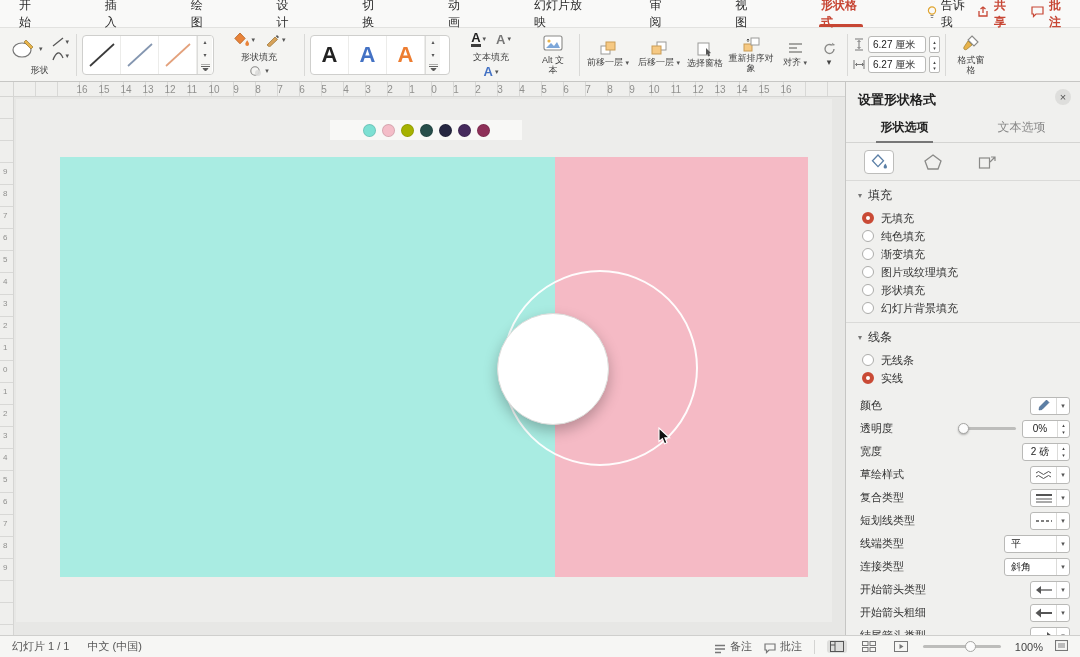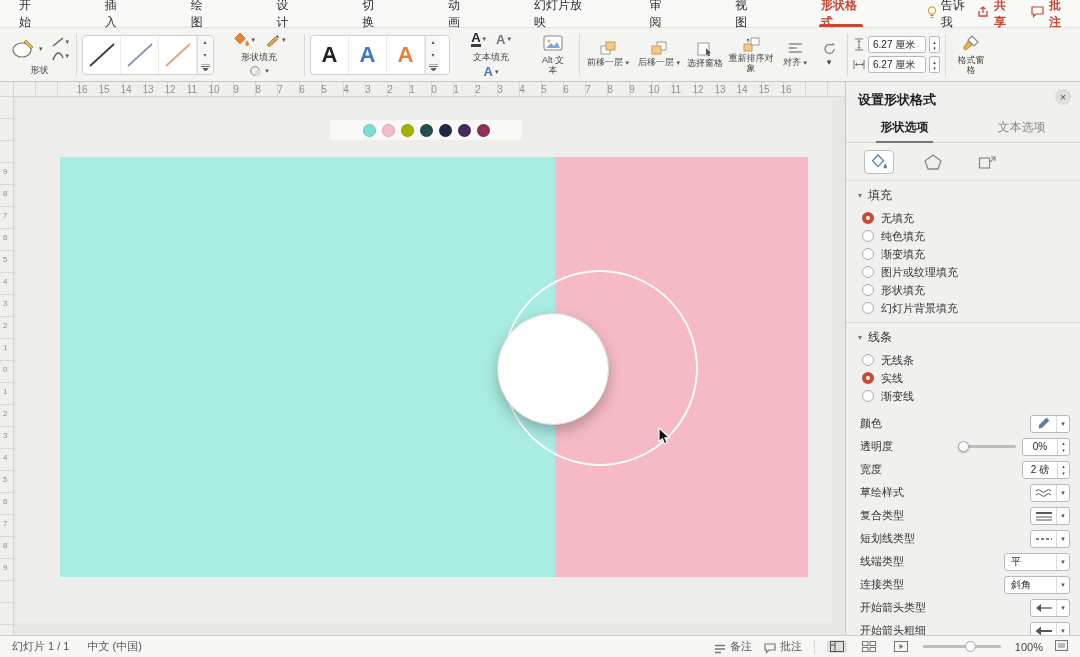--- a/index.html
+++ b/index.html
@@ -572,24 +572,20 @@
     </div>
     <div class="section-options">
         <div class="radio-row">
           <span class="radio"></span>
           <span class="radio-label">无线条</span>
         </div>
         <div class="radio-row">
           <span class="radio sel"></span>
           <span class="radio-label">实线</span>
         </div>
-        <div class="radio-row">
-          <span class="radio"></span>
-          <span class="radio-label">渐变线</span>
-        </div>
       </div>
 
     <div class="props">
         <div class="prop">
           <span class="prop-label">颜色</span>
           <span class="prop-ctl">
             <div class="dd color-dd">
               <span class="mid">
                 <svg width="13" height="13" viewBox="0 0 13 13">
                   <path d="M9.5 1 12 3.5 5 10.5 2 11l.5-3z" fill="#5b7fa6" stroke="#3f5f84" stroke-width="0.6"></path>

